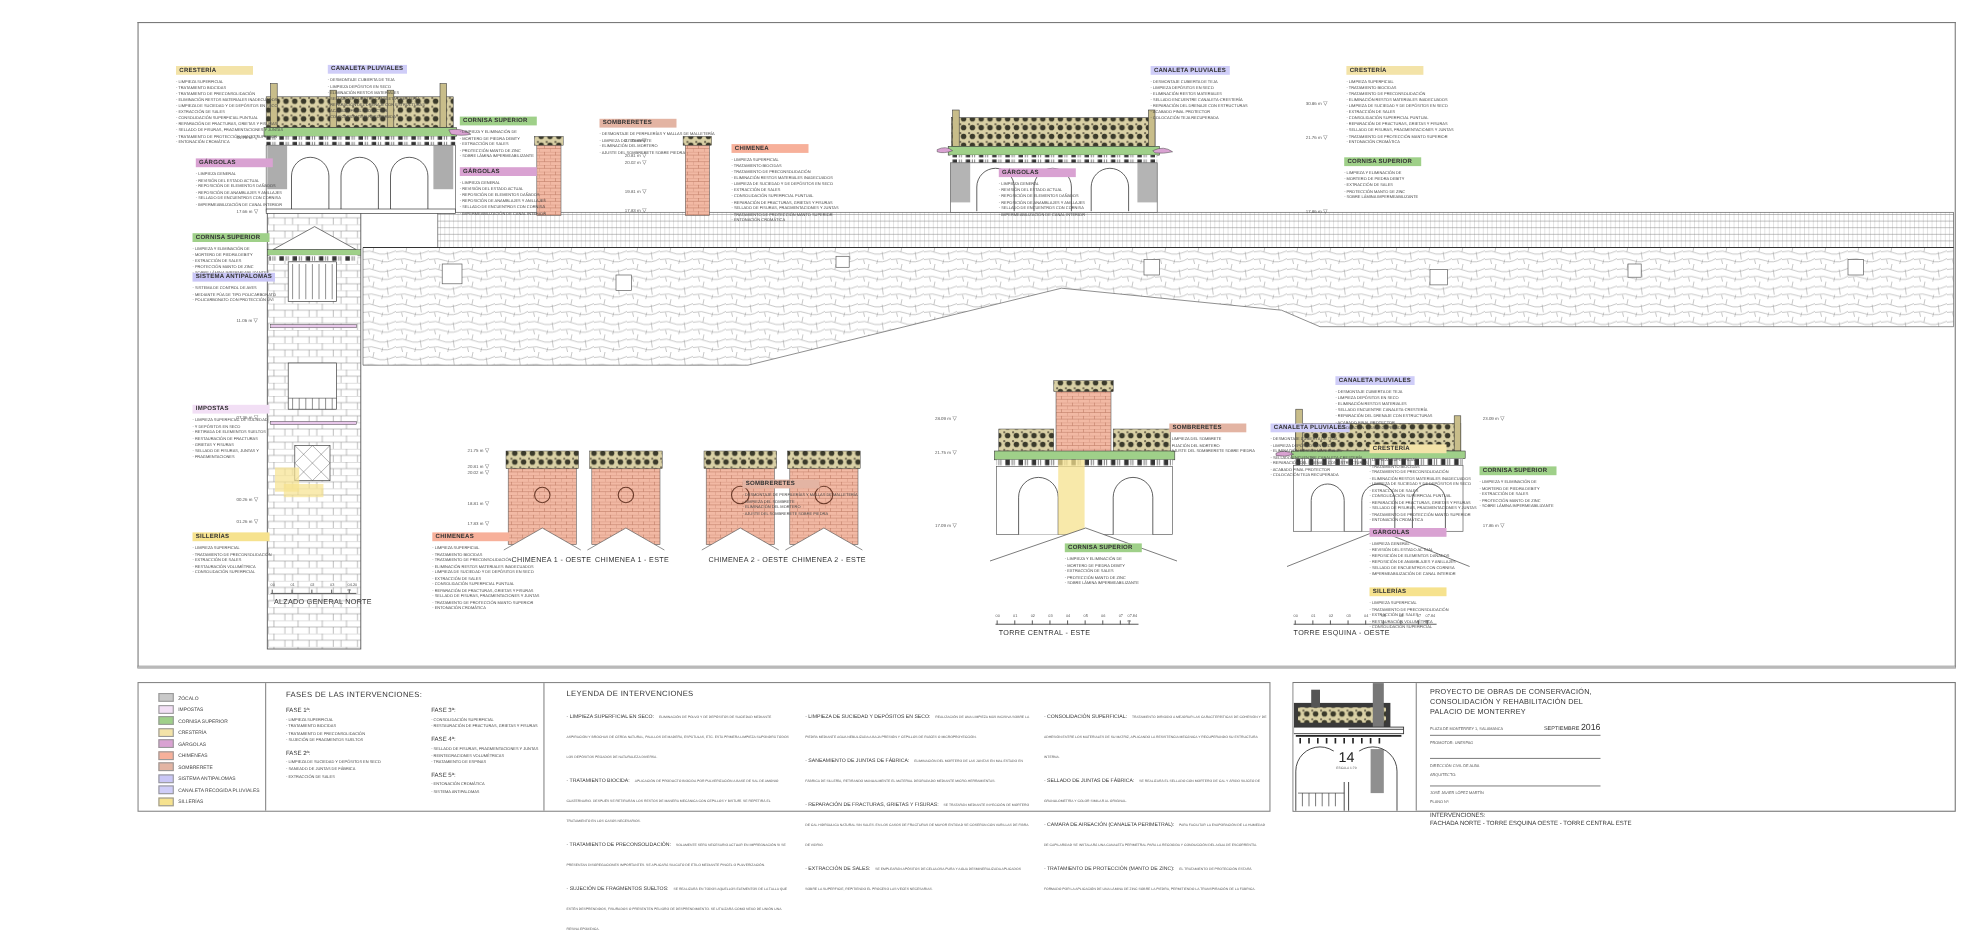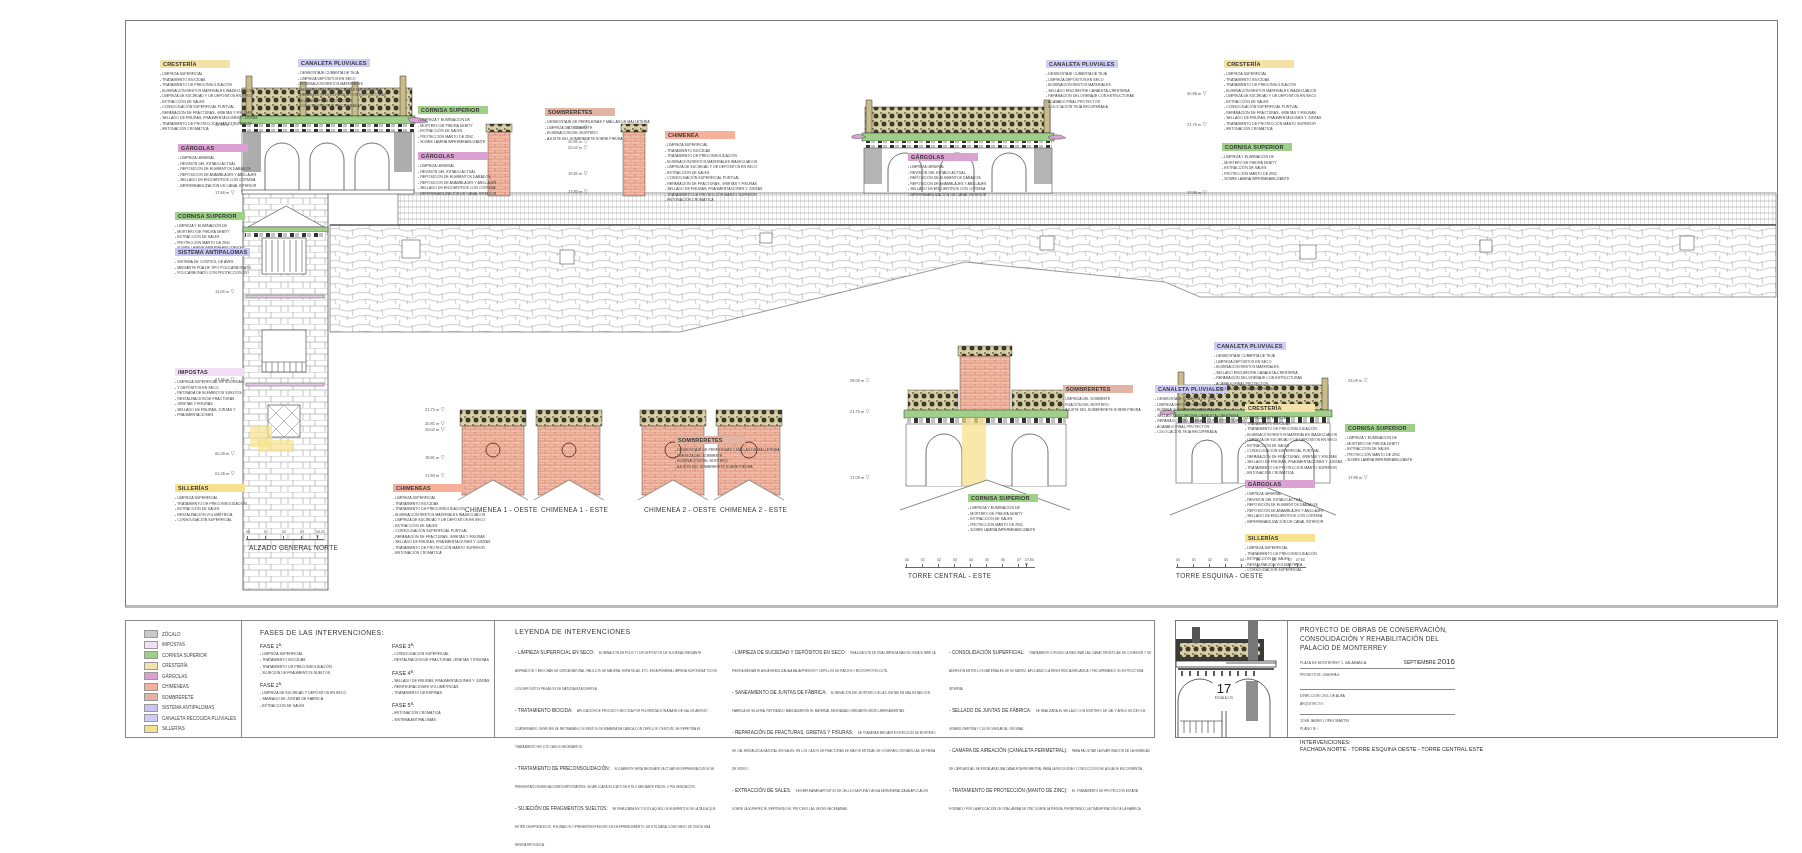--- a/index.html
+++ b/index.html
@@ -720,21 +720,21 @@
       <rect x="72" y="0" width="10" height="40" fill="#777"></rect>
       <rect x="0" y="40" width="100" height="6" fill="#fff" stroke="#333" stroke-width="0.8"></rect>
       <line x1="50" y1="42" x2="100" y2="42" stroke="#333" stroke-width="0.8"></line>
       <rect x="0" y="48" width="100" height="8" fill="#fff"></rect>
       <path d="M2 48 H98 M6 50 V55 M14 50 V55 M22 50 V55 M30 50 V55 M38 50 V55 M46 50 V55 M54 50 V55 M62 50 V55 M70 50 V55 M78 50 V55" stroke="#222" stroke-width="1.5"></path>
       <path d="M2 118 V80 A22 22 0 0 1 46 80 V118 M50 118 V80 A22 22 0 0 1 94 80 V118" fill="none" stroke="#333" stroke-width="0.8"></path>
       <rect x="70" y="60" width="12" height="40" fill="#444" opacity="0.6"></rect>
       <path d="M4 100 H46 M8 100 V112 M14 100 V112 M20 100 V112 M26 100 V112 M32 100 V112 M38 100 V112" stroke="#333" stroke-width="0.6"></path>
     </svg>
     <div class="tb-sheet-no">
-      <b>17</b>
+      <b>14</b>
       <small>ESCALA 1:70</small>
     </div>
   </div>
   <div class="tb-info">
     <div class="tb-title">PROYECTO DE OBRAS DE CONSERVACIÓN, CONSOLIDACIÓN Y REHABILITACIÓN DEL PALACIO DE MONTERREY</div>
     <div class="tb-row">
       <span class="tb-small">PLAZA DE MONTERREY 1, SALAMANCA</span>
       <span class="tb-date"><span>SEPTIEMBRE</span> <b>2016</b></span>
     </div>
     <div class="tb-field">PROMOTOR: UNESPAG</div>

